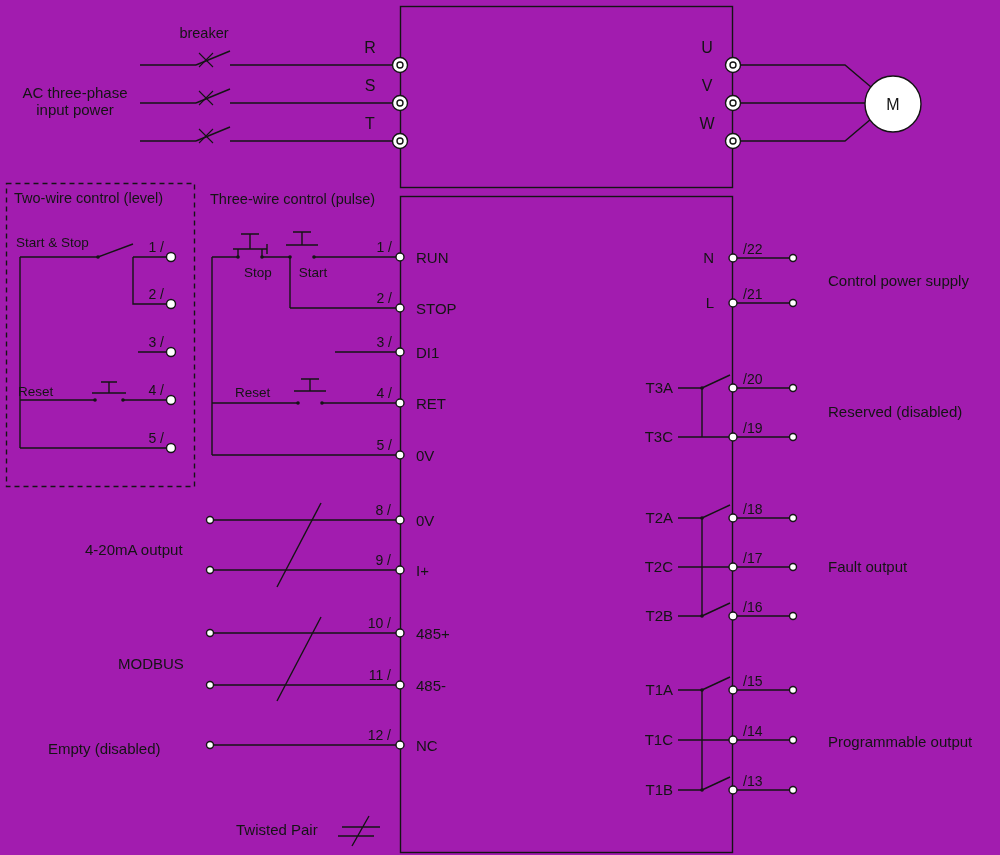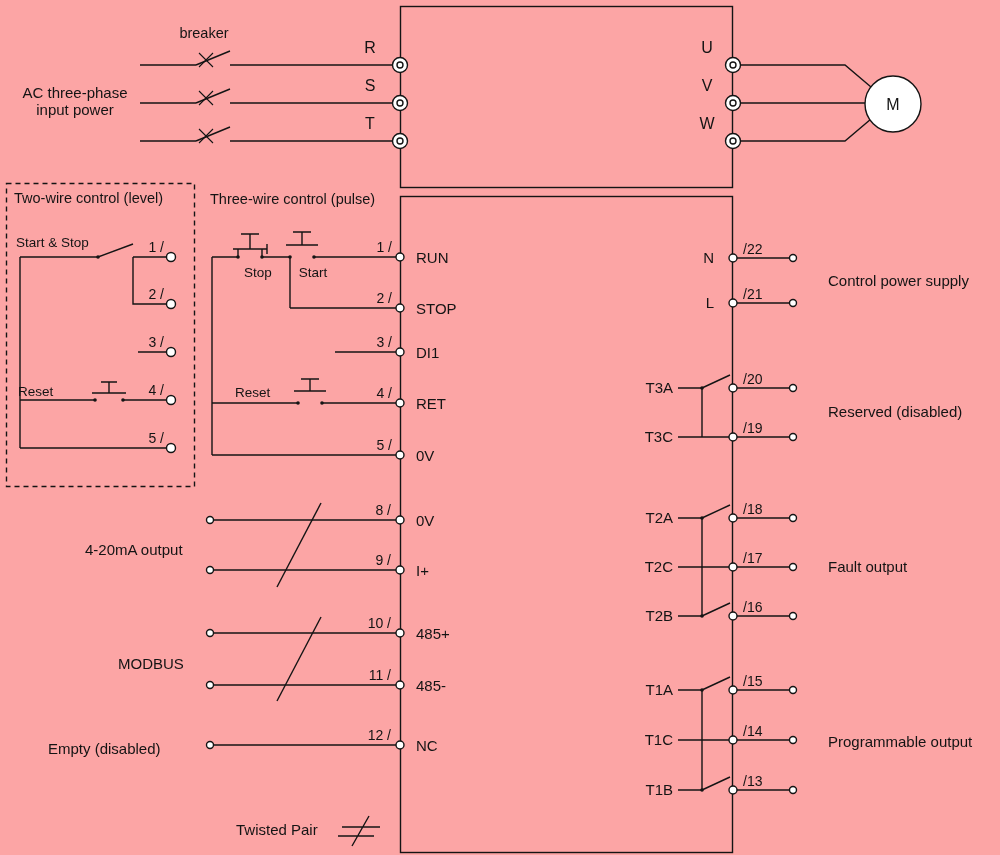--- a/index.html
+++ b/index.html
@@ -1,16 +1,16 @@
 <!DOCTYPE html>
 <html><head>
 <meta charset="utf-8">
 <style>
   html, body { margin:0; padding:0; background:#ffffff; }
-  #canvas { position:relative; width:1000px; height:855px; background:#fca5a5; overflow:hidden; }
+  #canvas { position:relative; width:1000px; height:855px; background:#a21caf; overflow:hidden; }
   svg { font-family:"Liberation Sans", sans-serif; display:block; }
   g.wire { stroke:#141414; stroke-width:1.4; fill:none; }
   g.wire .thin { stroke-width:1.1; }
   .dash { stroke-dasharray:5 4; }
   circle.term { fill:#ffffff; }
   circle.dot { fill:#141414; stroke:none; }
   text { fill:#141414; stroke:none; font-size:15px; }
   text.t14 { font-size:14px; }
   text.t145 { font-size:14.5px; }
   text.t16 { font-size:16px; }

